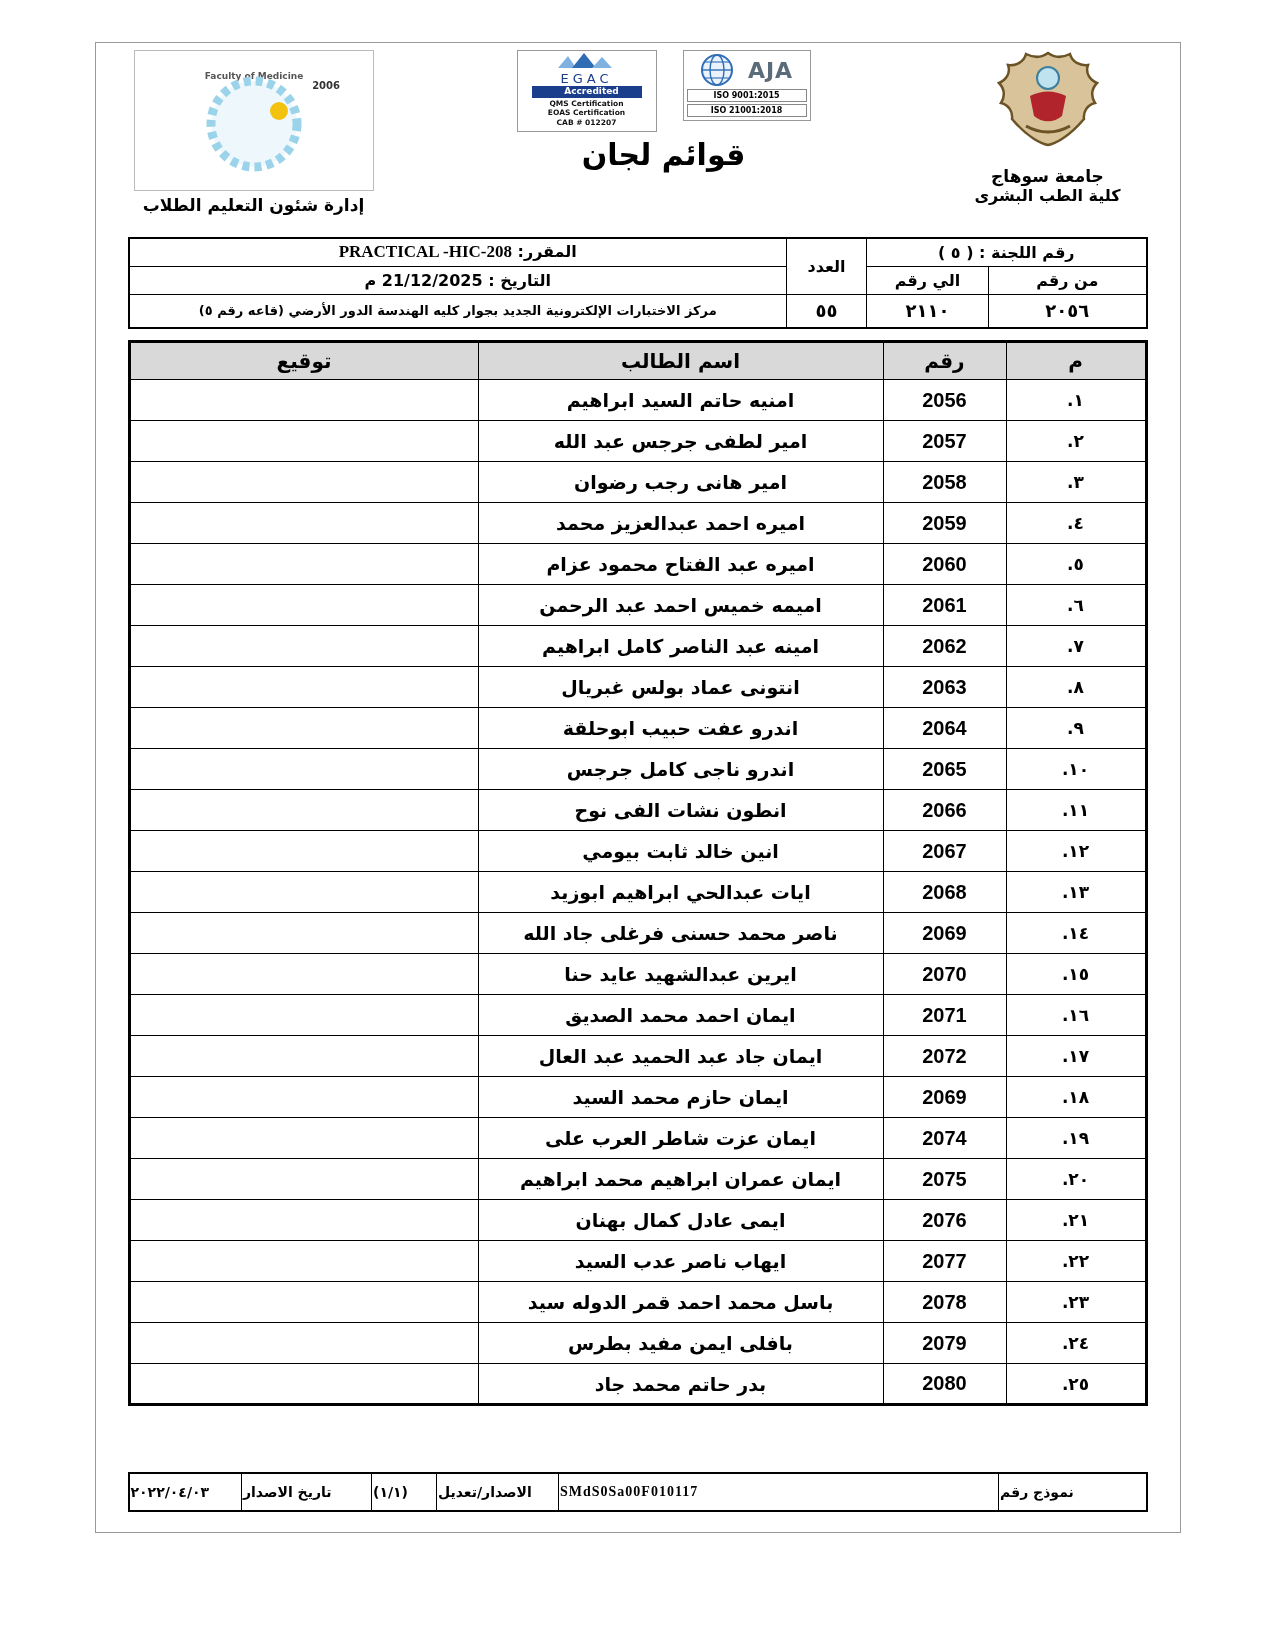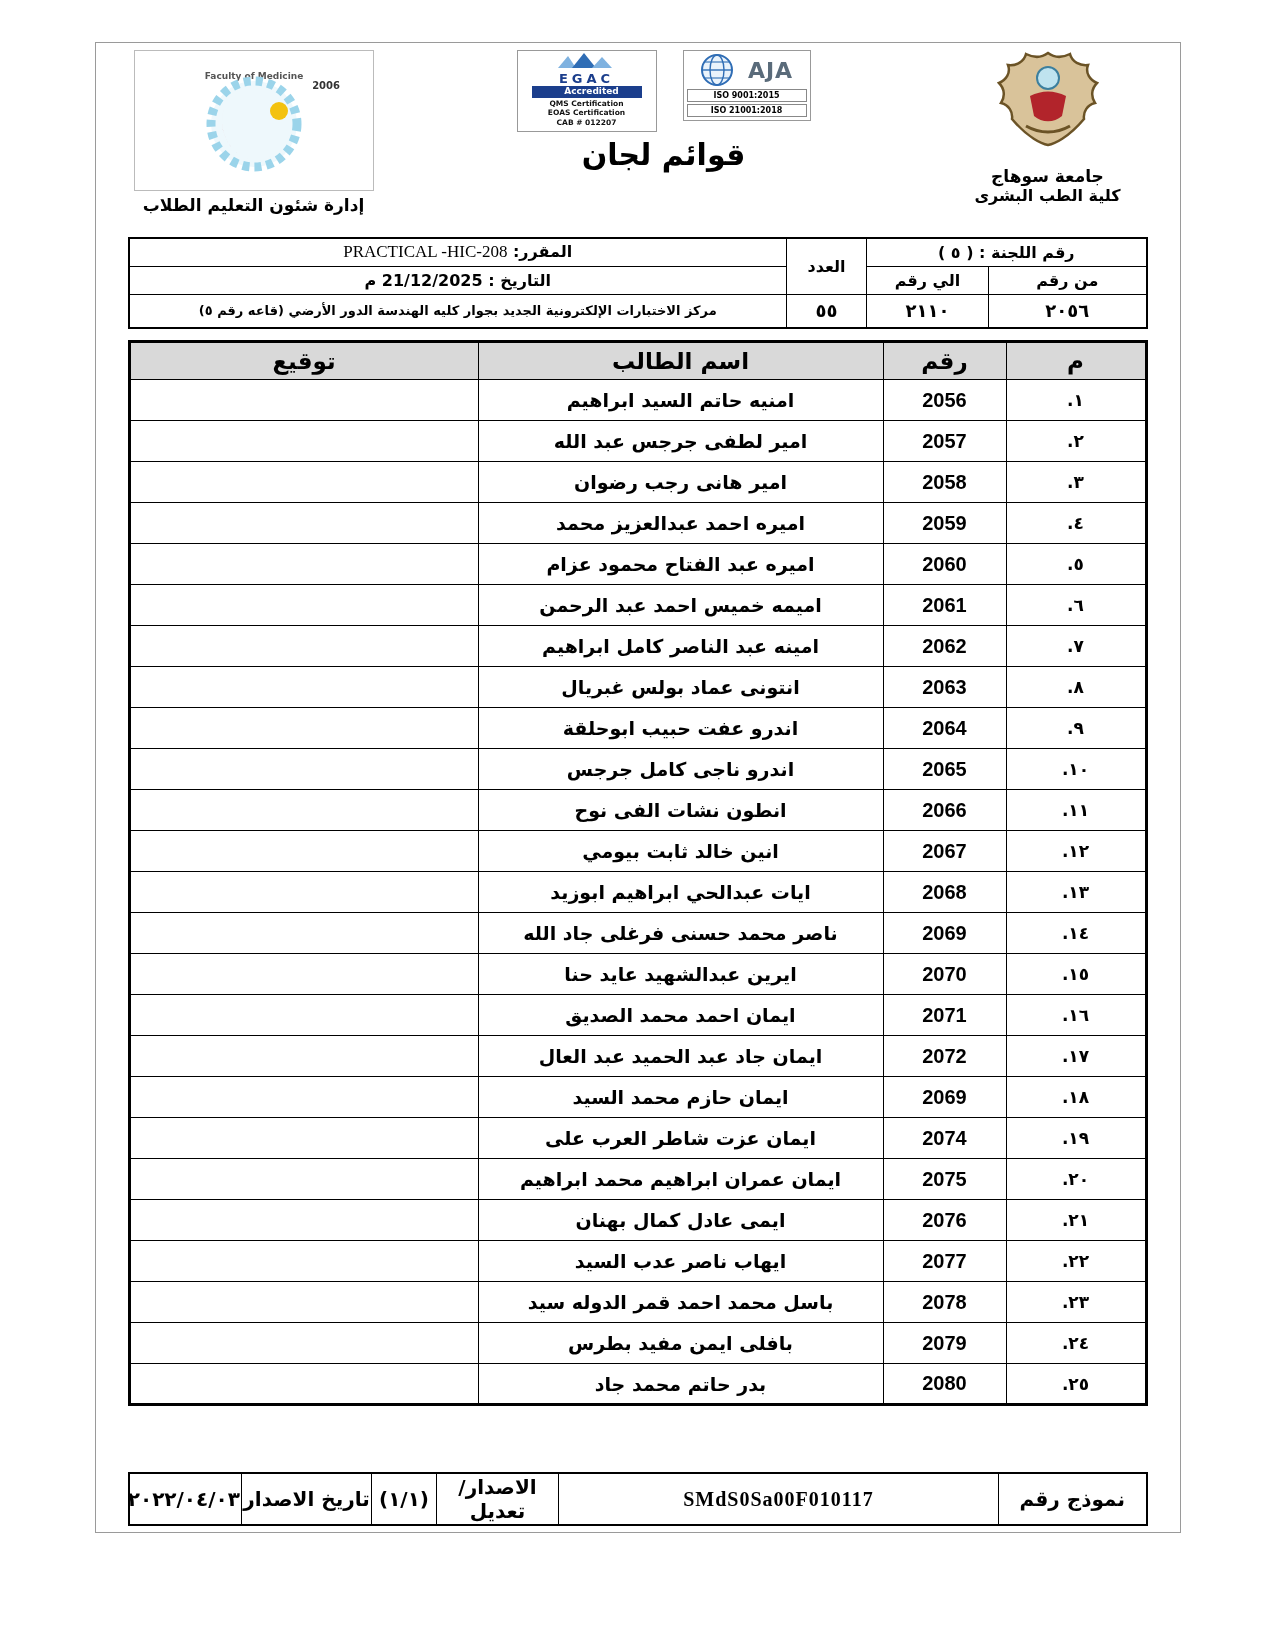--- a/index.html
+++ b/index.html
@@ -9,52 +9,52 @@
   .sheet { position:relative; width:1020px; margin:0 auto; padding-top:50px; direction:rtl; }
 
   
   .hdr { display:flex; align-items:flex-start; min-height:150px; }
   .u-block { width:200px; text-align:center; }
   .u-name { font-size:17px; font-weight:bold; margin-top:14px; }
   .f-name { font-size:16px; font-weight:bold; }
   .c-block { flex:1; text-align:center; }
   .certs { display:flex; direction:ltr; justify-content:center; align-items:flex-start; gap:26px; }
   .egac { width:140px; border:1px solid #999; padding:2px 0 3px; background:#fff; }
-  .egac-name { font-size:13px; font-weight:bold; color:#1b3e8c; letter-spacing:4px; line-height:1; }
+  .egac-name { font-size:13px; font-weight:normal; color:#1b3e8c; letter-spacing:4px; line-height:1; }
   .egac-bar { background:#1b3e8c; color:#fff; font-size:9px; font-weight:bold; margin:1px 14px; line-height:1.3;padding-left:10px; }
   .egac-line { font-size:7.5px; font-weight:bold; line-height:1.3; color:#111; }
   .aja { width:128px; border:1px solid #999; padding:2px 3px 3px; background:#fff; }
   .aja-top { display:flex; align-items:center; justify-content:center; gap:14px; }
   .aja-name { font-size:22px; font-weight:bold; color:#5a6b7a; letter-spacing:1px; }
   .aja-iso { border:1px solid #888; font-size:8px; font-weight:bold; margin-top:2px; line-height:1.4; }
   .title { font-size:30px; font-weight:bold; margin-top:6px; line-height:1.1; }
   .subtitle { font-size:24px; font-weight:bold; margin-top:4px; }
   .d-block { width:252px; text-align:center; }
   .emblem-frame { width:240px; height:141px; border:1px solid #bbb; margin:0 auto; display:flex; align-items:center; justify-content:center; background:#fff; }
   .caption { font-size:17px; font-weight:bold; margin-top:4px; }
 
   
   table.info { width:100%; border-collapse:collapse; table-layout:fixed; margin-top:22px; border:2px solid #000; }
   table.info td { border:1.5px solid #000; font-weight:bold; text-align:center; padding:2px 4px; vertical-align:middle; }
   table.info .lbl { font-size:16px; height:28px; }
   table.info .val { font-size:18px; height:34px; }
   table.info .loc { font-size:13px; }
-  .latin { font-family:"Liberation Serif","DejaVu Serif",serif; font-weight:normal; font-size:17px; }
+  .latin { font-family:"Liberation Serif","DejaVu Serif",serif; font-weight:bold; font-size:17px; }
 
   
   table.main { width:100%; border-collapse:collapse; table-layout:fixed; margin-top:11px; border:3px solid #000; }
-  table.main th { background:#d9d9d9; border:1px solid #000; font-size:23px; font-weight:bold; height:38px; }
+  table.main th { background:#d9d9d9; border:1px solid #000; font-size:20px; font-weight:bold; height:38px; }
   table.main td { border:1px solid #000; height:41px; text-align:center; vertical-align:middle; font-weight:bold; padding:0 4px; }
   td.c-serial { font-size:17px; }
   td.c-num { font-size:20px; font-family:"Liberation Sans","DejaVu Sans",sans-serif; }
   td.c-name { font-size:19px; }
 
   
   table.foot { width:100%; border-collapse:collapse; table-layout:fixed; margin-top:66px; border:2px solid #000; }
-  table.foot td { border:1.5px solid #000; font-weight:bold; text-align:center; height:29px; font-size:20px; vertical-align:middle; }
+  table.foot td { border:1.5px solid #000; font-weight:bold; text-align:left; height:38px; font-size:14px; vertical-align:middle; }
   td.code { font-family:"Liberation Serif","DejaVu Serif",serif; font-size:17px; letter-spacing:1px; }
 </style>
 </head>
 <body>
 
 <div class="page">
   <div class="frame"></div>
   <div class="sheet">
 
     <div class="hdr">

